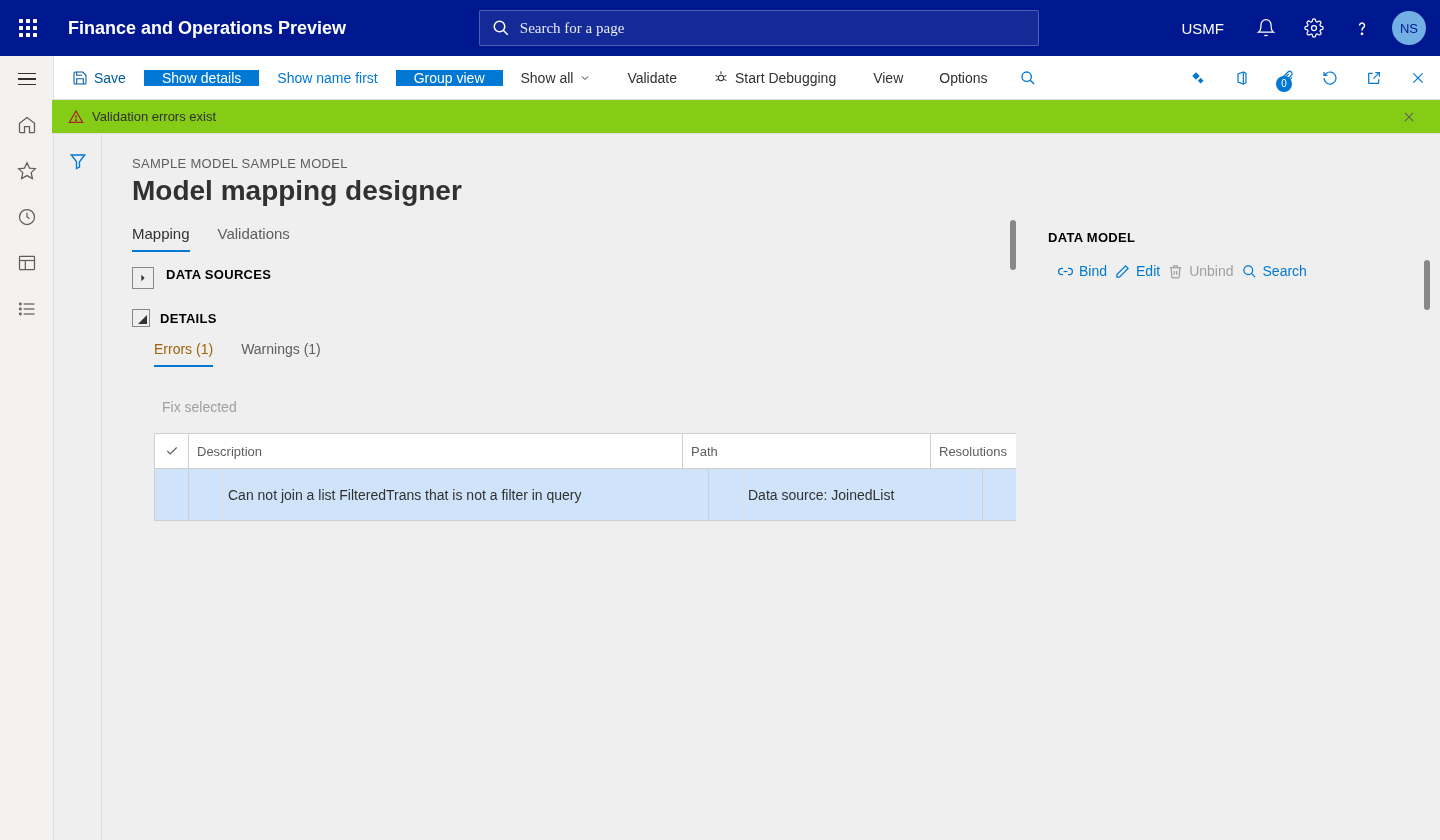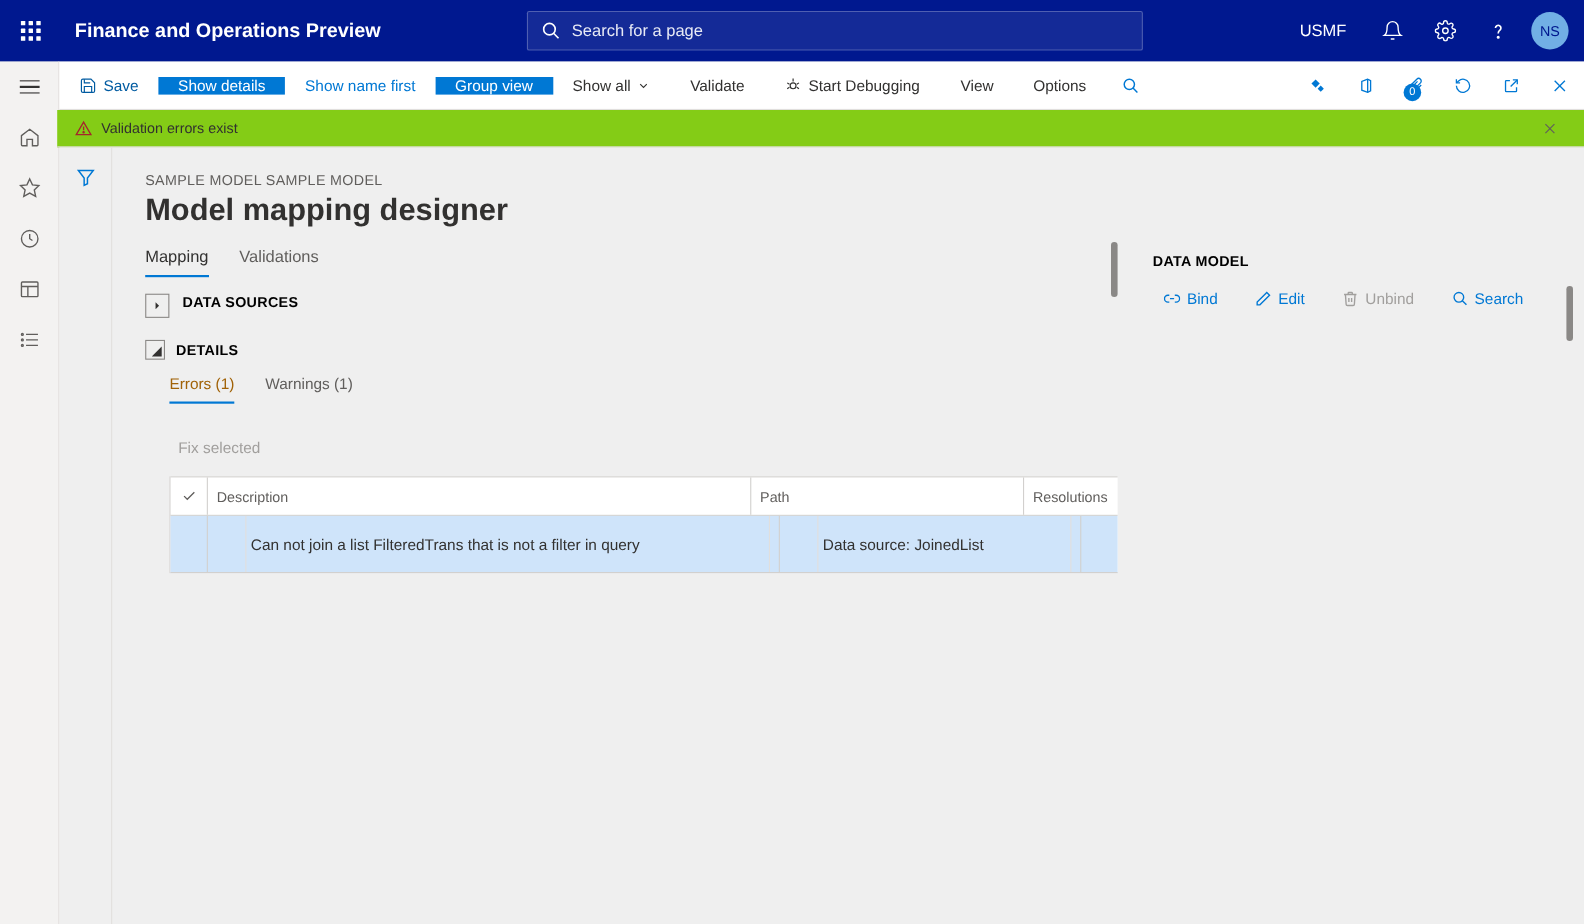--- a/index.html
+++ b/index.html
@@ -6,21 +6,21 @@
     body { width: 1440px; height: 840px; overflow: hidden; background: #f3f2f1; }
 
     
     .topbar { height: 56px; background: #00188f; display: flex; align-items: center; color: white; }
     .waffle { width: 56px; height: 56px; display: flex; align-items: center; justify-content: center; }
     .waffle-dots { display: grid; grid-template-columns: repeat(3, 4px); grid-gap: 3px; }
     .waffle-dots span { width: 4px; height: 4px; background: white; border-radius: 0.5px; }
     .app-title { font-size: 18px; font-weight: 600; margin-left: 12px; white-space: nowrap; }
     .search-wrap { flex: 1; display: flex; justify-content: center; }
     .search-box { width: 560px; height: 36px; background: rgba(255,255,255,0.08); border: 1px solid rgba(255,255,255,0.25); border-radius: 2px; display: flex; align-items: center; padding: 0 12px; }
-    .search-box input { flex: 1; background: transparent; border: none; color: white; outline: none; font-size: 15px; margin-left: 10px; }
+    .search-box input { flex: 1; background: transparent; border: none; color: white; outline: none; font-size: 15px; margin-left: 10px; font-family: Liberation Serif, serif; }
     .search-box input::placeholder { color: rgba(255,255,255,0.9); }
     .top-right { display: flex; align-items: center; margin-left: auto; padding-right: 8px; }
     .legal-entity { font-size: 15px; margin-right: 8px; padding: 0 10px; }
     .top-icon { width: 48px; height: 56px; display: flex; align-items: center; justify-content: center; }
     .avatar { width: 34px; height: 34px; background: #71afe5; border-radius: 50%; display: flex; align-items: center; justify-content: center; font-size: 13px; color: #00188f; font-weight: 400; margin-left: 6px; margin-right: 6px; }
 
     
     .left-rail { position: absolute; left: 0; top: 56px; bottom: 0; width: 54px; background: #f3f2f1; border-right: 1px solid #e1dfdd; display: flex; flex-direction: column; align-items: center; padding-top: 12px; gap: 24px; }
     .rail-item { width: 22px; height: 22px; color: #605e5c; display: flex; align-items: center; justify-content: center; }
     .hamburger-lines { width: 18px; display: flex; flex-direction: column; gap: 4px; }
@@ -89,21 +89,21 @@
     .cell.desc { width: 494px; }
     .cell.path { width: 248px; }
     .cell.res { width: 188px; }
     .inner-border { border-left: 1px solid #e1dfdd; border-right: 1px solid #e1dfdd; height: 100%; width: 100%; display: flex; align-items: center; padding: 0 4px; }
 
     
     .right-panel { width: 424px; position: relative; }
     .right-handle-left { position: absolute; left: -6px; top: 86px; width: 6px; height: 50px; background: #8a8886; border-radius: 3px; }
     .right-handle-right { position: absolute; right: 10px; top: 126px; width: 6px; height: 50px; background: #8a8886; border-radius: 3px; }
     .dm-title { font-size: 13px; font-weight: 700; letter-spacing: 0.3px; margin-top: 96px; margin-left: 32px; }
-    .dm-actions { display: flex; gap: 34px; margin-top: 18px; margin-left: 42px; font-size: 14px; align-items: center; }
+    .dm-actions { display: flex; gap: 8px; margin-top: 18px; margin-left: 42px; font-size: 14px; align-items: center; }
     .dm-action { display: flex; align-items: center; gap: 6px; cursor: pointer; }
     .dm-action.link { color: #0078d4; }
     .dm-action.disabled { color: #a19f9d; }
 
     svg { display: block; }
   </style>
 </head>
 <body>
 
 <div class="topbar">

